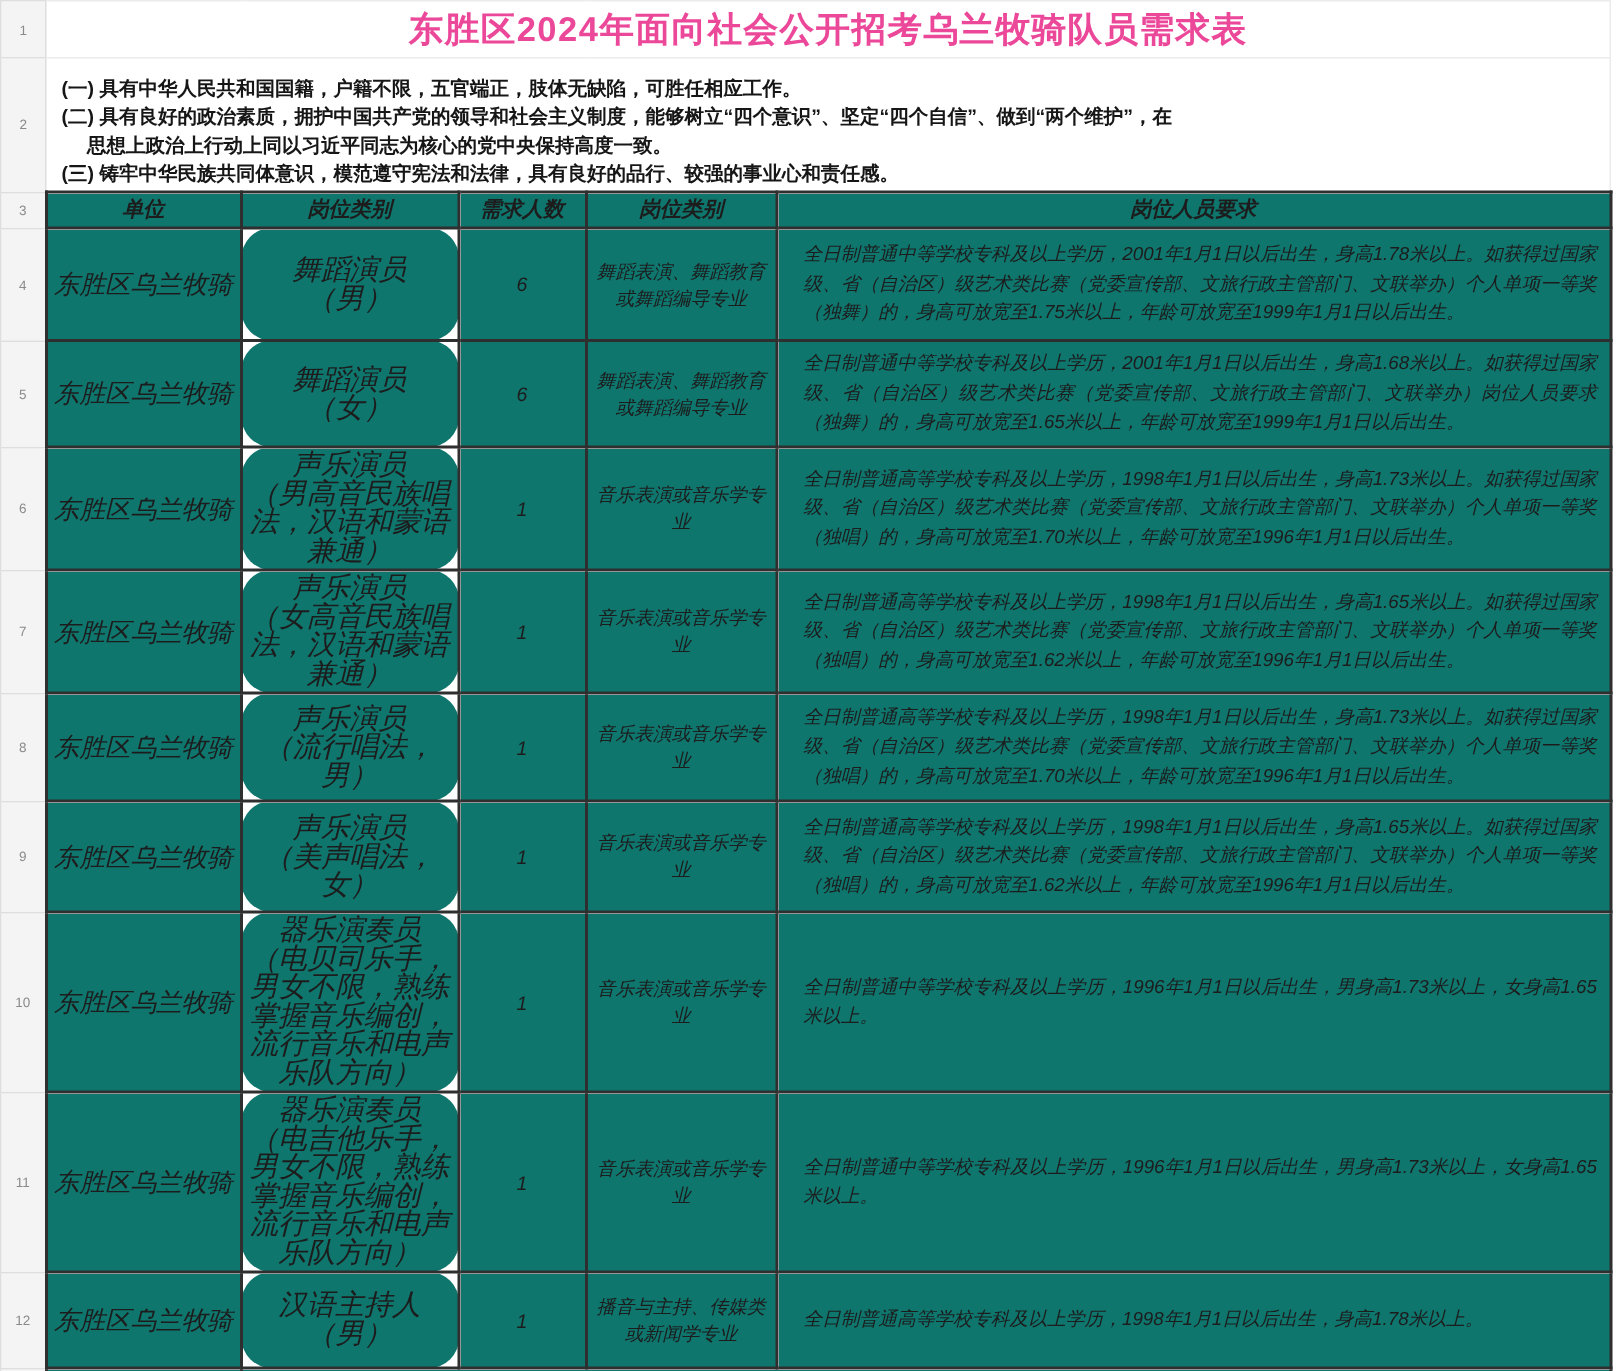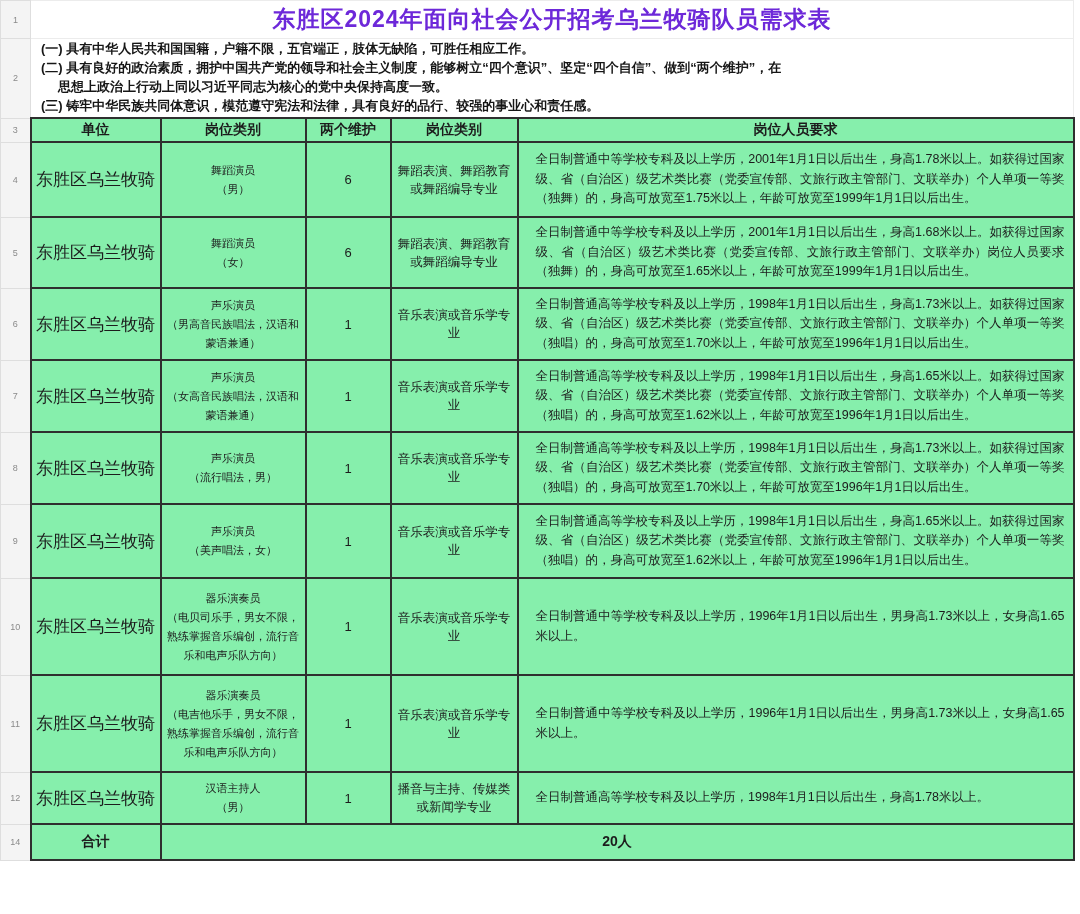--- a/index.html
+++ b/index.html
@@ -25,46 +25,47 @@
     text-align: center;
     vertical-align: middle;
     padding: 0;
     overflow: hidden;
   }
   
   td.lite { border: 1px solid #ececec; background: #fff; vertical-align: middle; }
   
   .b {
     border: 2px solid #2f2f2f;
-    background: #86efac;
+    background: #0f766e;
     vertical-align: middle;
     text-align: center;
     padding: 2px 4px;
     overflow: hidden;
+    font-style: italic;
   }
   td.title-cell {
     text-align: center;
     font-size: 23px;
     font-weight: 700;
     letter-spacing: 1px;
-    color: #6d28d9;
-  }
-  td.notes-cell { padding: 0 10px 2px 10px; vertical-align: middle; }
+    color: #ec4899;
+  }
+  td.notes-cell { padding: 10px 10px 2px 10px; vertical-align: middle; }
   .note-line {
     font-size: 13px;
     font-weight: 600;
     line-height: 19px;
     white-space: nowrap;
     overflow: hidden;
     color: #161616;
   }
   .note-line.indent { padding-left: 17px; }
   th.b { font-size: 14px; font-weight: 700; padding: 1px 2px; }
   .c-unit   { font-size: 17px; font-weight: 500; }
-  .c-pos    { font-size: 11px; font-weight: 500; white-space: pre-line; line-height: 19px; }
+  .c-pos    { font-size: 19px; font-weight: 500; white-space: pre-line; line-height: 19px; border-radius: 20px; }
   .c-count  { font-size: 13px; font-weight: 500; }
   .c-major  { font-size: 12.5px; font-weight: 500; line-height: 18px; padding: 2px 6px; margin-top: 32px; }
   .c-req    {
     font-size: 12.5px; font-weight: 500;
     text-align: justify;
     line-height: 19.5px;
     padding: 3px 8px 3px 17px;
   }
   .c-total-label { font-size: 14px; font-weight: 700; }
   .c-total-value { font-size: 14px; font-weight: 700; }
@@ -95,21 +96,21 @@
       <div class="note-line">(二) 具有良好的政治素质，拥护中国共产党的领导和社会主义制度，能够树立“四个意识”、坚定“四个自信”、做到“两个维护”，在</div>
       <div class="note-line indent">思想上政治上行动上同以习近平同志为核心的党中央保持高度一致。</div>
       <div class="note-line">(三) 铸牢中华民族共同体意识，模范遵守宪法和法律，具有良好的品行、较强的事业心和责任感。</div>
     </td>
   </tr>
 
   <tr style="height:24px">
     <td class="gut">3</td>
     <th class="b">单位</th>
     <th class="b">岗位类别</th>
-    <th class="b">两个维护</th>
+    <th class="b">需求人数</th>
     <th class="b">岗位类别</th>
     <th class="b">岗位人员要求</th>
   </tr>
 
   <tr style="height:75px">
     <td class="gut">4</td>
     <td class="b c-unit">东胜区乌兰牧骑</td>
     <td class="b c-pos">舞蹈演员
 （男）</td>
     <td class="b c-count">6</td>
@@ -180,21 +181,21 @@
   <tr style="height:97px">
     <td class="gut">11</td>
     <td class="b c-unit">东胜区乌兰牧骑</td>
     <td class="b c-pos">器乐演奏员
 （电吉他乐手，男女不限，熟练掌握音乐编创，流行音乐和电声乐队方向）</td>
     <td class="b c-count">1</td>
     <td class="b c-major">音乐表演或音乐学专业</td>
     <td class="b c-req">全日制普通中等学校专科及以上学历，1996年1月1日以后出生，男身高1.73米以上，女身高1.65米以上。</td>
   </tr>
 
-  <tr style="height:52px">
+  <tr style="height:64px">
     <td class="gut">12</td>
     <td class="b c-unit">东胜区乌兰牧骑</td>
     <td class="b c-pos">汉语主持人
 （男）</td>
     <td class="b c-count">1</td>
     <td class="b c-major">播音与主持、传媒类或新闻学专业</td>
     <td class="b c-req">全日制普通高等学校专科及以上学历，1998年1月1日以后出生，身高1.78米以上。</td>
   </tr>
 
 

